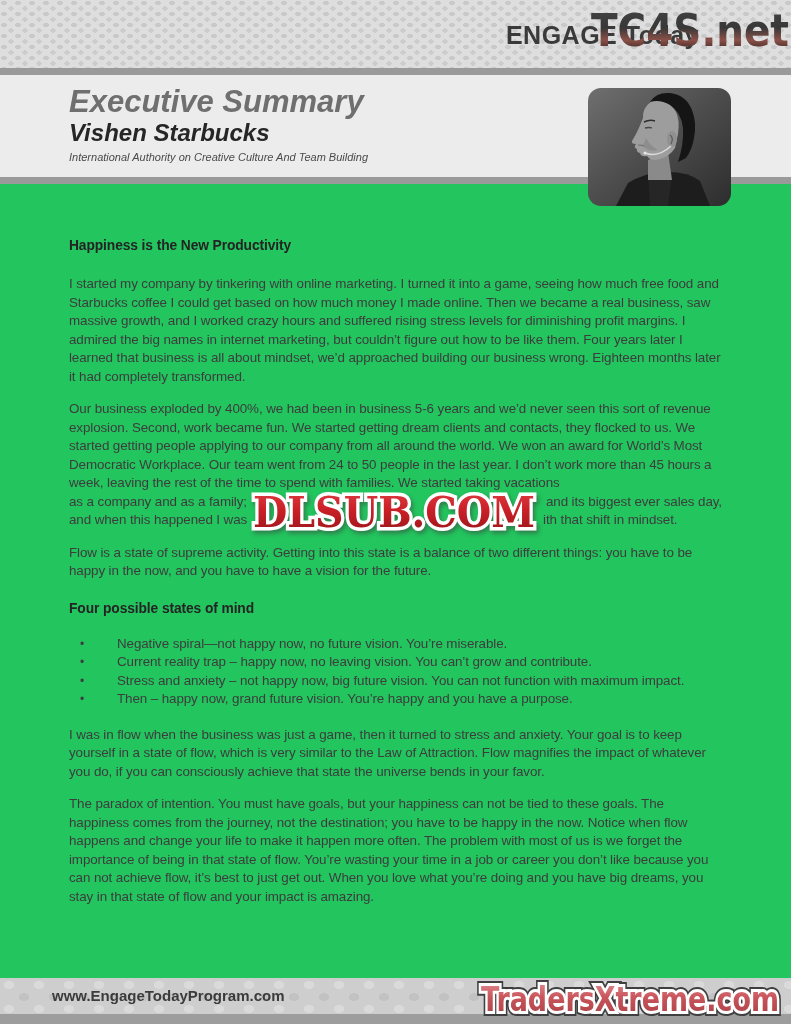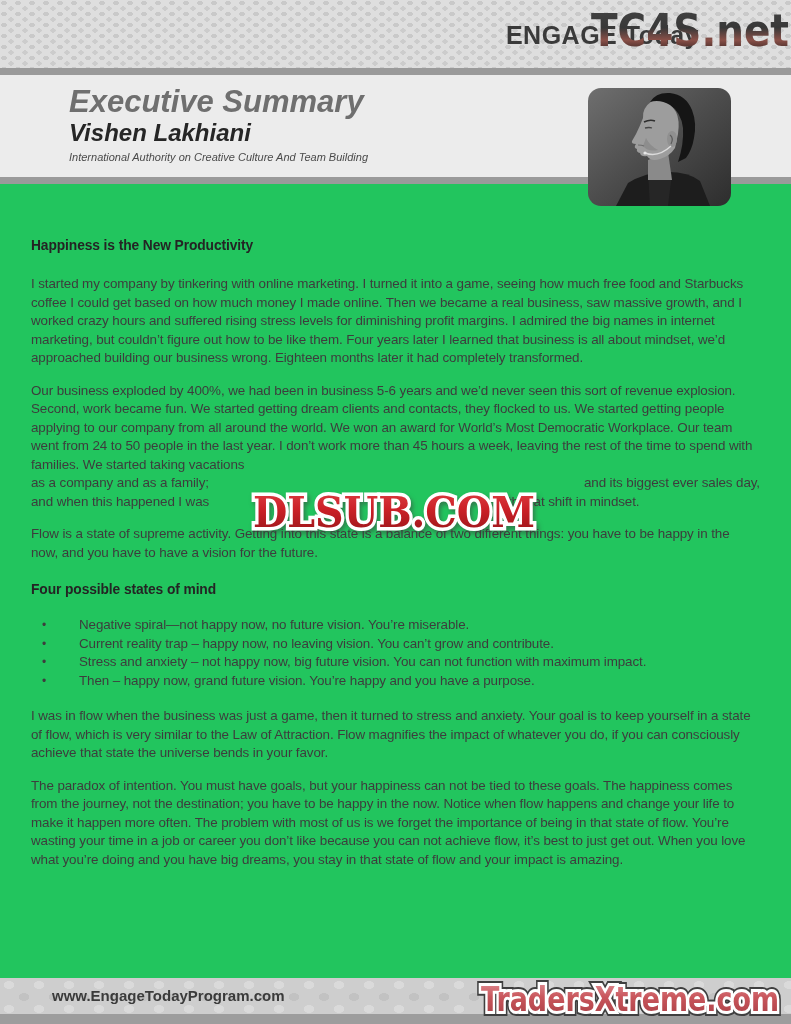--- a/index.html
+++ b/index.html
@@ -20,21 +20,21 @@
 
   .engage-logo{position:absolute;top:21px;right:92px;font-size:25px;font-weight:600;
                color:#3a3a3a;letter-spacing:.5px;z-index:1;}
   .tc4s{position:absolute;top:2px;right:-2px;z-index:2;}
 
   .photo{position:absolute;left:588px;top:88px;width:143px;height:118px;border-radius:13px;
          overflow:hidden;z-index:3;}
   .photo svg{display:block;width:100%;height:100%;}
 
   
-  .content{padding:0 31px;color:#3d3d3d;font-size:13.4px;line-height:18.5px;letter-spacing:-0.1px;margin-top:13px;}
+  .content{padding:0 69px;color:#3d3d3d;font-size:13.4px;line-height:18.5px;letter-spacing:-0.1px;margin-top:13px;}
   .content h3{font-size:13.8px;line-height:17px;color:#242424;margin:0;}
   .h-first{margin:53px 0 21px 0 !important;}
   .h-second{margin:19px 0 18px 0 !important;}
   .content p{margin:0 0 14px 0;}
   .cov-line{display:flex;}
   .cov-line .flex-gap{flex:1;}
   .cov-line .fixed-gap{width:296px;}
   .after-cov{margin-top:14px !important;}
   ul.states{list-style:none;margin:0 0 17px 0;padding:0;}
   ul.states li{display:flex;line-height:18.5px;}
@@ -70,21 +70,21 @@
           <stop offset="1" stop-color="#121212"></stop>
         </linearGradient>
       </defs>
       <text x="103" y="44" text-anchor="middle" font-family="DejaVu Sans, sans-serif" font-weight="bold" font-size="45" textLength="198" lengthAdjust="spacingAndGlyphs" fill="url(#tcg)">TC4S.net</text>
     </svg>
   </div>
   <div class="gray-bar"></div>
 
   <div class="title-band">
     <h1 class="doc-title">Executive Summary</h1>
-    <h2 class="doc-author">Vishen Lakhiani</h2>
+    <h2 class="doc-author">Vishen Starbucks</h2>
     <p class="doc-tagline">International Authority on Creative Culture And Team Building</p>
   </div>
   <div class="gray-bar"></div>
 
   <div class="photo">
     <svg viewBox="0 0 143 118" preserveAspectRatio="none">
       <defs>
         <linearGradient id="pbg" x1="0" y1="0" x2="1" y2="1">
           <stop offset="0" stop-color="#6f6f6f"></stop>
           <stop offset="0.5" stop-color="#4c4c4c"></stop>

